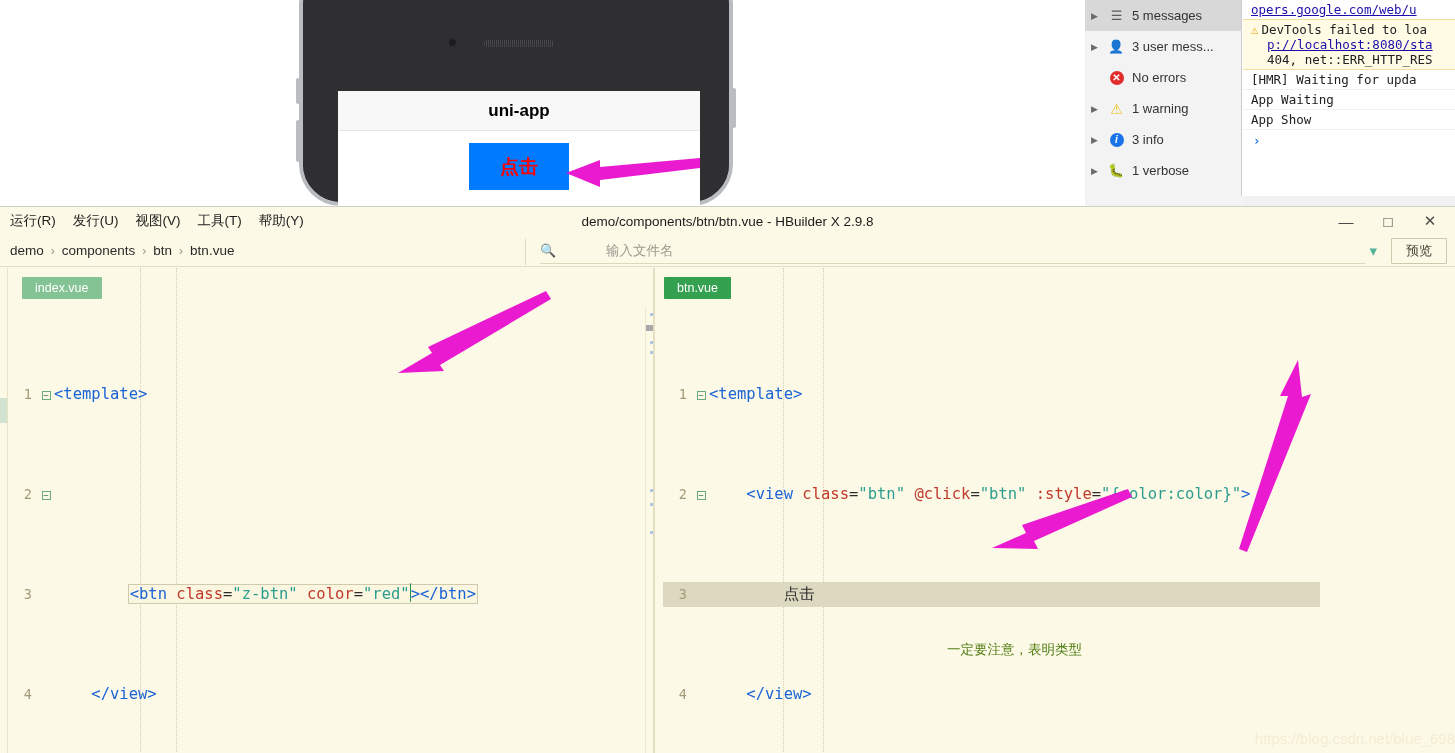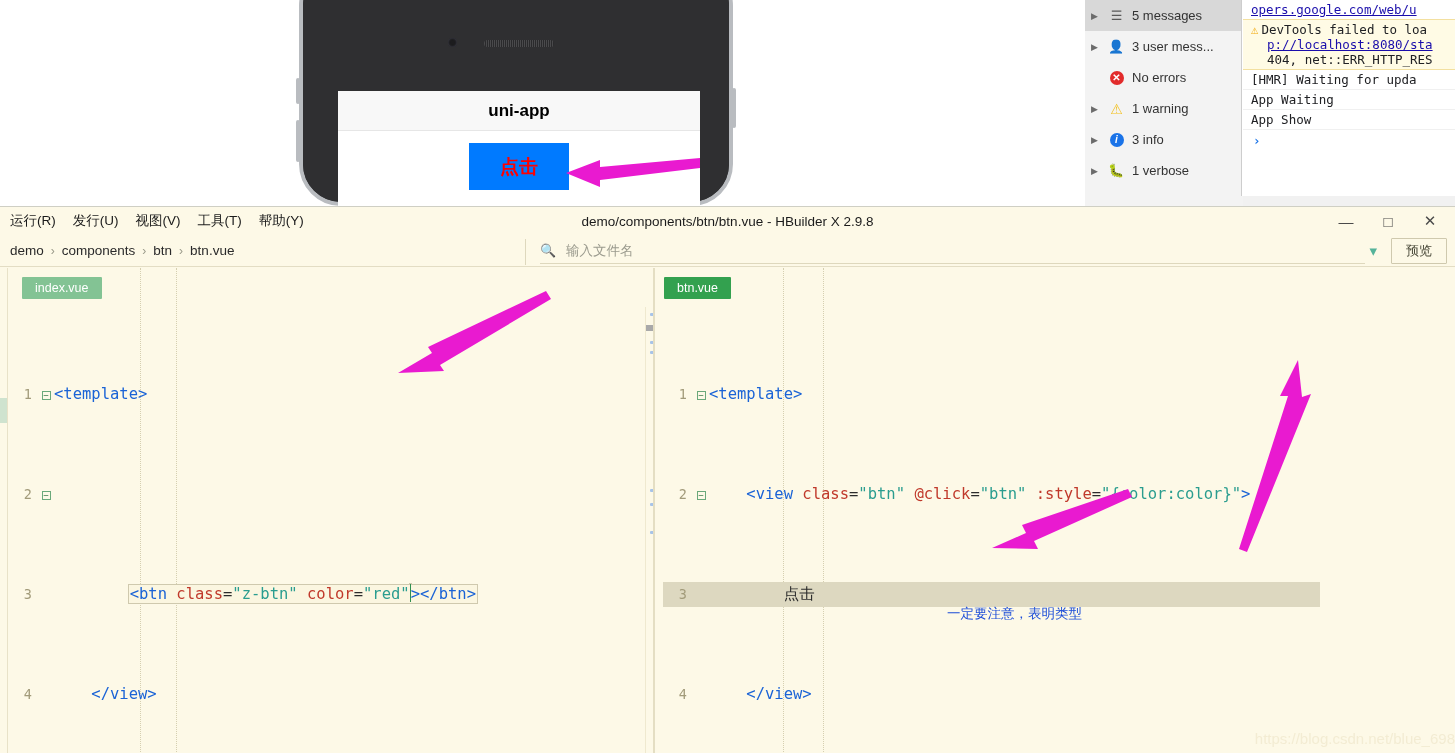--- a/index.html
+++ b/index.html
@@ -102,21 +102,21 @@
 
   .hb-toolbar {
     position: relative; height: 32px; background: #fdf9e7;
     display: flex; align-items: center; border-bottom: 1px solid #e3ddc4;
   }
   .bc { display: flex; align-items: center; gap: 7px; padding-left: 10px; font-size: 13.5px; color: #2a2a2a; }
   .bc .sep { color: #9a9a8a; font-size: 12px; }
   .bc-divider { position:absolute; left: 525px; top: 4px; width: 1px; height: 26px; background: #ded8bd; }
   .tb-search { position: absolute; left: 540px; display: flex; align-items: center; gap: 10px; }
   .tb-search .ficon { width: 16px; height: 16px; color:#3a8f4e; font-size: 13px; line-height: 16px; }
-  .tb-search .fplaceholder { font-size: 13.5px; color: #9b9b8e; }
+  .tb-search .fplaceholder { font-size: 13.5px; color: #9b9b8e; margin-left: 40px; }
   .tb-search-underline { position:absolute; left:540px; top:28px; width:825px; height:1px; background:#ded8bd; }
   .tb-right { position: absolute; right: 8px; display: flex; align-items: center; gap: 14px; }
   .tb-filter { font-size: 15px; color: #55b39a; }
   .tb-preview {
     border: 1px solid #cfc9ae; background: #fdf9e7; color: #4a4a3a;
     font-size: 13px; padding: 3px 14px; border-radius: 1px;
   }
 
   
   .editors { position: absolute; left: 0; top: 61px; width: 1455px; height: 486px; display: flex; }
@@ -155,21 +155,21 @@
   .k-tag   { color: #1a63d6; }
   .k-attr  { color: #c0392b; }            
   .k-str   { color: #2a9d8f; }            
   .k-punc  { color: #2b2b2b; }
   .k-at    { color: #c0392b; }
 
   .sel-box { outline: 1px solid #cfc9ae; background: #fbf6e0; padding: 0 1px; }
   .caret { display:inline-block; width:1px; height:18px; background:#2f8f4f; vertical-align:-3px; }
   .hl-line { position: absolute; left: 8px; right: 0; height: 25px; background: #ddd8c0; }
 
-  .annot-red { position: absolute; color: #1d4ed8; font-size: 13.5px; font-family:"Liberation Sans",sans-serif; }
+  .annot-red { position: absolute; color: #4d7c0f; font-size: 13.5px; font-family:"Liberation Sans",sans-serif;margin-top:36px; }
 
   
   .minimap { position: absolute; top: 39px; width: 86px; height: 447px; background: #fdf9e7; overflow: hidden; }
   .mm-left { left: 645px; border-left: 1px solid #efe9cf; }
   .mm-shade { position: absolute; right: 0; top: 0; width: 22px; height: 100%; background: #e8e1c3; }
   .mm-bar { position: absolute; height: 3px; border-radius: 1px; }
   .mm-sel { position:absolute; left:0; right:22px; height:6px; background:#a9a9a9; }
 
   
   .arrow-svg { position: absolute; left: 0; top: 0; pointer-events: none; }

